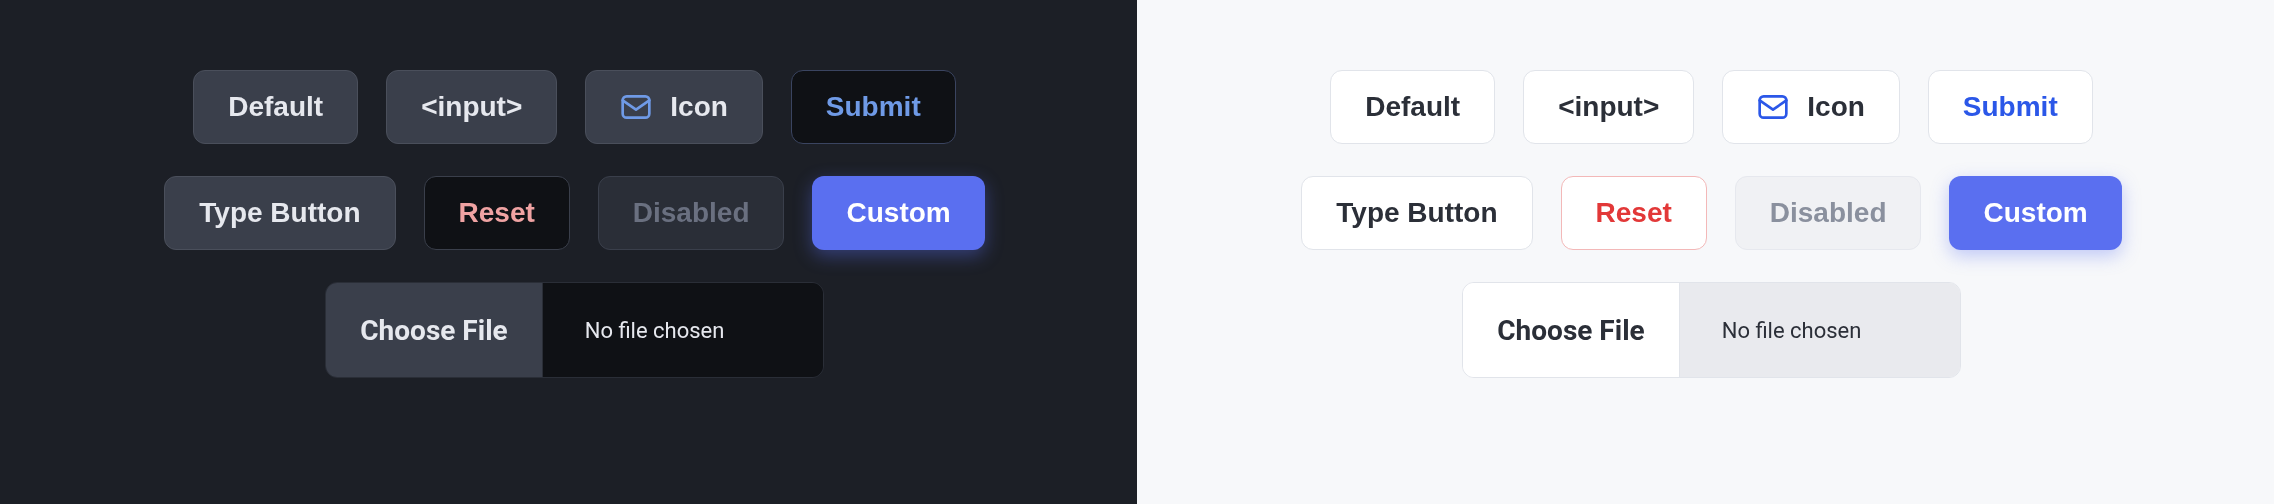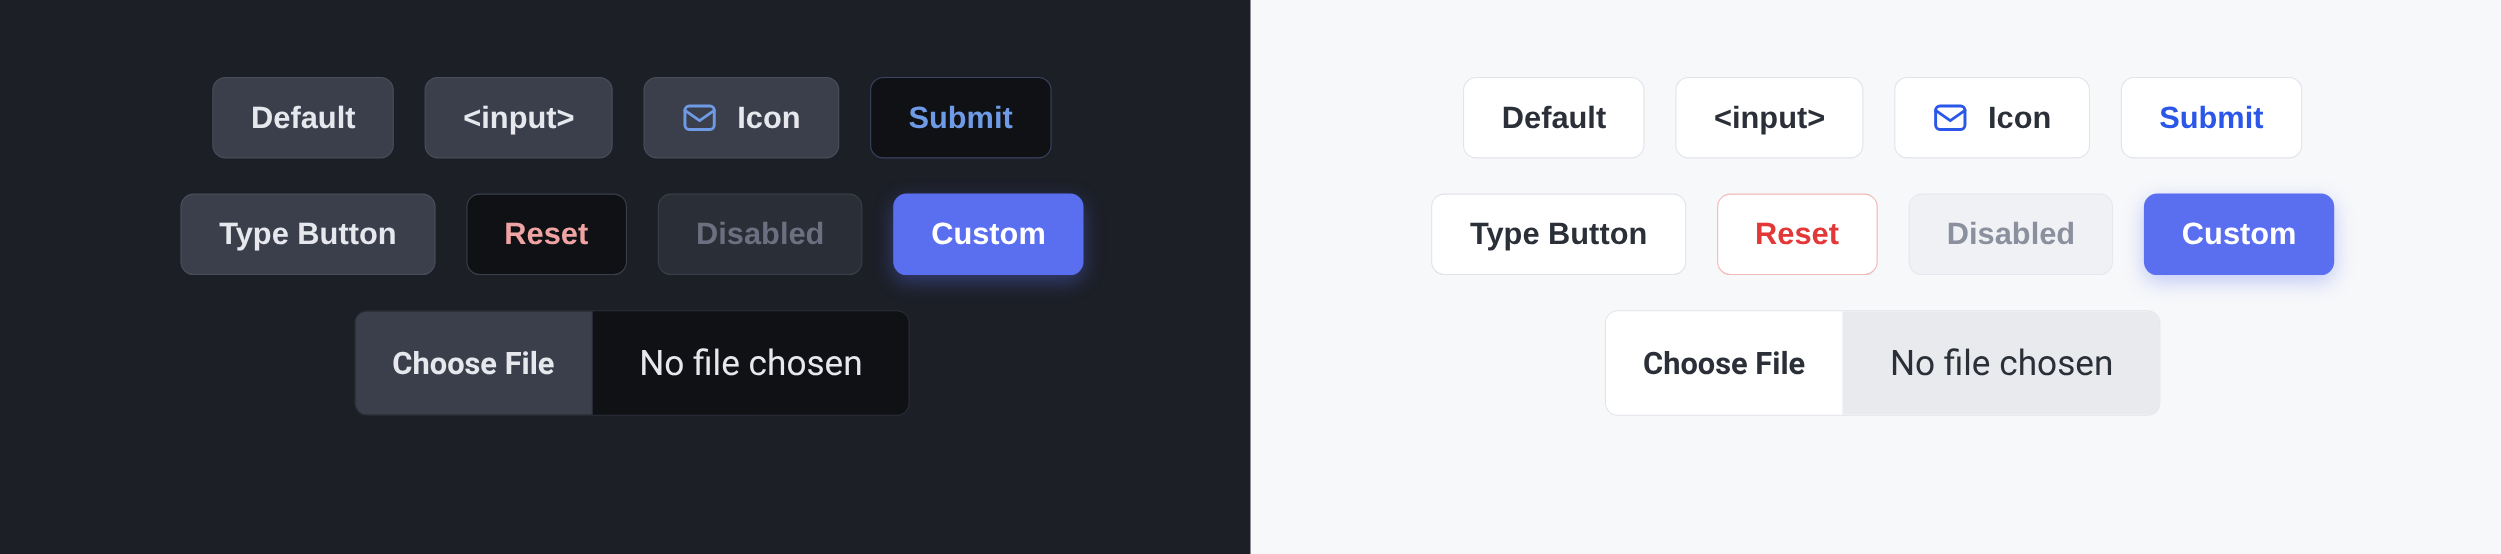--- a/index.html
+++ b/index.html
@@ -108,21 +108,21 @@
       padding: 0 34px;
       display: flex;
       align-items: center;
       font-size: 28px;
       font-weight: 700;
     }
     .file-status {
       padding: 0 42px;
       display: flex;
       align-items: center;
-      font-size: 32px;
+      font-size: 22px;
       font-weight: 400;
       min-width: 280px;
     }
     .dark .file-input { border: 1px solid #2a2e37; }
     .dark .file-btn { background: #3a3f4b; color: #e6e8ee; border-right: 1px solid #2a2e37;}
     .dark .file-status { background: #0f1115; color: #e6e8ee; }
     .light .file-input { border: 1px solid #e1e4ea; }
     .light .file-btn { background: #ffffff; color: #2b2f38; border-right: 1px solid #e1e4ea; }
     .light .file-status { background: #e9eaee; color: #2b2f38; }
   </style>

